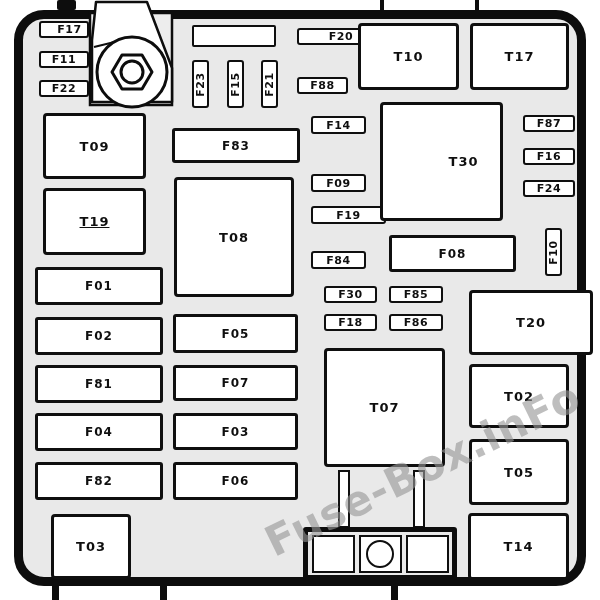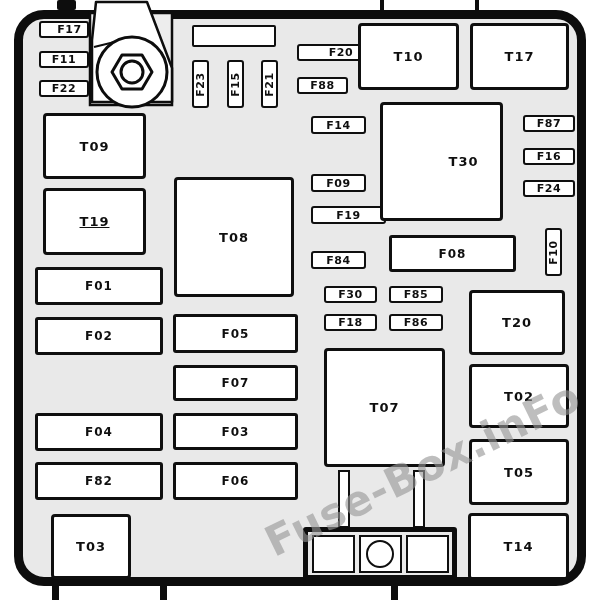--- a/index.html
+++ b/index.html
@@ -66,41 +66,44 @@
   <div class="box fs vert" style="left:192px;top:60px;width:17px;height:48px;">
       <span>F23</span>
     </div>
   <div class="box fs vert" style="left:227px;top:60px;width:17px;height:48px;">
       <span>F15</span>
     </div>
   <div class="box fs vert" style="left:261px;top:60px;width:17px;height:48px;">
       <span>F21</span>
     </div>
 
-  <div class="box fs" style="left:297px;top:44px;width:65px;height:17px;padding-left:23px;">
+  <div class="box fs" style="left:297px;top:28px;width:65px;height:17px;padding-left:23px;">
       <span>F20</span>
     </div>
   <div class="box fs" style="left:297px;top:77px;width:51px;height:17px;">
       <span>F88</span>
     </div>
 
   <div class="box relay" style="left:358px;top:23px;width:101px;height:67px;">
       <span>T10</span>
     </div>
   <div class="box relay" style="left:470px;top:23px;width:99px;height:67px;">
       <span>T17</span>
     </div>
 
   <div class="box relay" style="left:43px;top:113px;width:103px;height:66px;">
       <span>T09</span>
     </div>
   <div class="box relay" style="left:43px;top:188px;width:103px;height:67px;text-decoration:underline;">
       <span>T19</span>
     </div>
 
+  <div class="box fw" style="left:172px;top:128px;width:128px;height:35px;">
+      <span>F83</span>
+    </div>
   <div class="box relay" style="left:174px;top:177px;width:120px;height:120px;">
       <span>T08</span>
     </div>
 
   <div class="box fs" style="left:311px;top:116px;width:55px;height:18px;">
       <span>F14</span>
     </div>
   <div class="box fs" style="left:311px;top:174px;width:55px;height:18px;">
       <span>F09</span>
     </div>
@@ -142,20 +145,23 @@
     </div>
   <div class="box fs" style="left:389px;top:314px;width:54px;height:17px;">
       <span>F86</span>
     </div>
 
   <div class="box fw" style="left:35px;top:267px;width:128px;height:38px;">
       <span>F01</span>
     </div>
   <div class="box fw" style="left:35px;top:317px;width:128px;height:38px;">
       <span>F02</span>
+    </div>
+  <div class="box fw" style="left:35px;top:365px;width:128px;height:38px;">
+      <span>F81</span>
     </div>
   <div class="box fw" style="left:35px;top:413px;width:128px;height:38px;">
       <span>F04</span>
     </div>
   <div class="box fw" style="left:35px;top:462px;width:128px;height:38px;">
       <span>F82</span>
     </div>
 
   <div class="box fw" style="left:173px;top:314px;width:125px;height:39px;">
       <span>F05</span>
@@ -181,21 +187,21 @@
   <div class="pin" style="left:413px;top:470px;width:12px;height:58px;"></div>
 
   <div id="connector">
     <div class="cslot"></div>
     <div class="cslot">
         <div class="ccirc"></div>
       </div>
     <div class="cslot"></div>
   </div>
 
-  <div class="box relay" style="left:469px;top:290px;width:96px;height:65px;">
+  <div class="box relay" style="left:469px;top:290px;width:124px;height:65px;">
       <span>T20</span>
     </div>
   <div class="box relay" style="left:469px;top:364px;width:100px;height:64px;">
       <span>T02</span>
     </div>
   <div class="box relay" style="left:469px;top:439px;width:100px;height:66px;">
       <span>T05</span>
     </div>
   <div class="box relay" style="left:468px;top:513px;width:101px;height:67px;">
       <span>T14</span>

